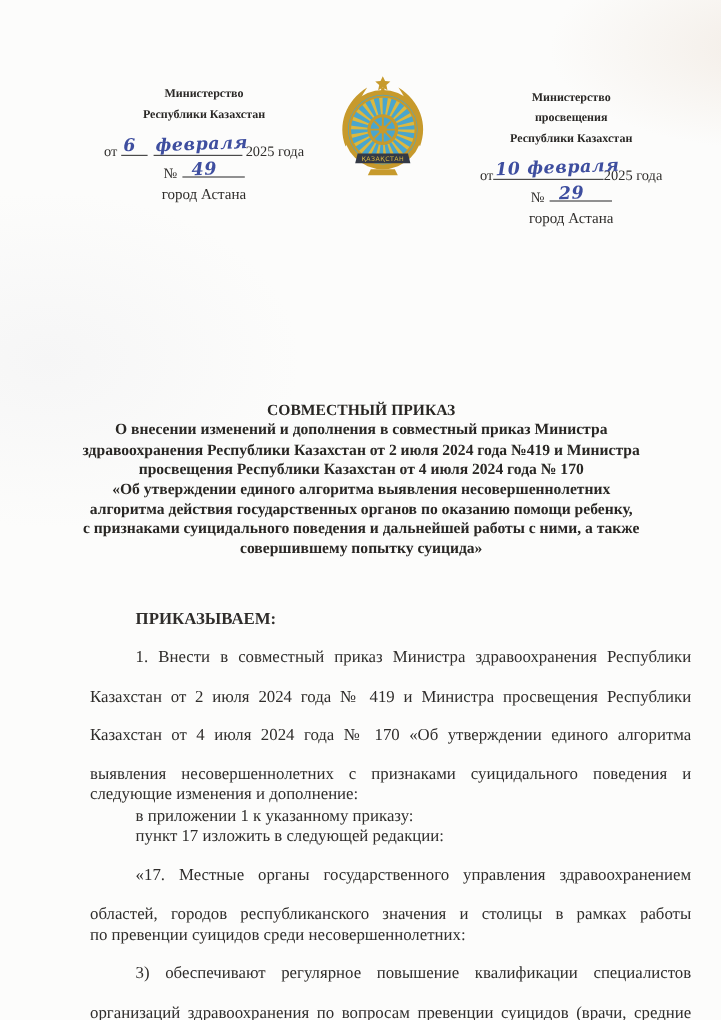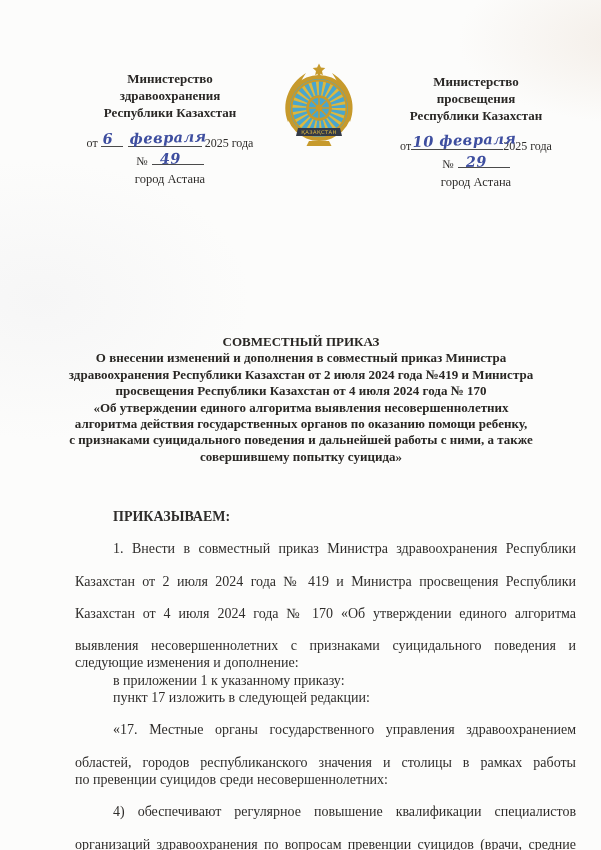--- a/index.html
+++ b/index.html
@@ -8,21 +8,21 @@
     background:
       radial-gradient(ellipse 260px 120px at 640px 40px, rgba(236,225,214,.55), rgba(236,225,214,0) 70%),
       radial-gradient(ellipse 300px 200px at 40px 300px, rgba(228,228,232,.25), rgba(228,228,232,0) 70%),
       #fcfcfb;
     font-family:"Liberation Serif","DejaVu Serif",serif;
     color:#2f2d2b;
   }
   .col{position:absolute; text-align:center;}
   .col-left{left:78px; top:70px; width:184px;}
   .col-right{left:384px; top:73px; width:184px;}
-  .ministry-name div{font-weight:bold; font-size:13px; line-height:17px; color:#2a2826;}
+  .ministry-name div{font-weight:bold; font-size:10px; line-height:17px; color:#2a2826;}
   .date-line{margin-top:13px; font-size:12px; white-space:nowrap; line-height:18px;}
   .num-line{font-size:12px; white-space:nowrap; line-height:17px;}
   .city-line{font-size:12.5px; line-height:18px;}
   .blank{display:inline-block; position:relative; border-bottom:1px solid #4a4a4a; height:12px; vertical-align:baseline;}
   .w20{width:22px;} .w72{width:74px; margin-left:5px;} .w88{width:92px;} .w52{width:52px; margin-left:4px;}
   .hw{
     position:absolute; left:2px; bottom:-2px; white-space:nowrap;
     font-style:italic; font-weight:bold; letter-spacing:.5px;
     color:#3e4e9f; font-size:14.5px; transform:rotate(-2deg); transform-origin:left bottom;
     font-family:"DejaVu Serif",serif;
@@ -38,21 +38,20 @@
   .bold{font-weight:bold;}
 </style>
 </head>
 <body>
 
 <div class="page">
 
   <div class="col col-left">
     <div class="ministry-name">
         <div class="mline">Министерство</div>
-        <div class="mline">здравоохранения</div>
         <div class="mline">Республики Казахстан</div>
       </div>
     <div class="date-line">
       <span>от</span>
       <span class="blank w20"><i class="hw">6</i></span><span class="blank w72"><i class="hw">февраля</i></span>
       <span>2025 года</span>
     </div>
     <div class="num-line">
       <span>№</span><span class="blank w52"><i class="hw hw-num">49</i></span>
     </div>
@@ -118,17 +117,17 @@
       <div class="bline ind jl">1. Внести в совместный приказ Министра здравоохранения Республики</div>
       <div class="bline jl">Казахстан от 2 июля 2024 года № 419 и Министра просвещения Республики</div>
       <div class="bline jl">Казахстан от 4 июля 2024 года № 170 «Об утверждении единого алгоритма</div>
       <div class="bline jl">выявления несовершеннолетних с признаками суицидального поведения и</div>
       <div class="bline">следующие изменения и дополнение:</div>
       <div class="bline ind">в приложении 1 к указанному приказу:</div>
       <div class="bline ind">пункт 17 изложить в следующей редакции:</div>
       <div class="bline ind jl">«17. Местные органы государственного управления здравоохранением</div>
       <div class="bline jl">областей, городов республиканского значения и столицы в рамках работы</div>
       <div class="bline">по превенции суицидов среди несовершеннолетних:</div>
-      <div class="bline ind jl">4) обеспечивают регулярное повышение квалификации специалистов</div>
+      <div class="bline ind jl">3) обеспечивают регулярное повышение квалификации специалистов</div>
       <div class="bline jl">организаций здравоохранения по вопросам превенции суицидов (врачи, средние</div>
     </div>
 
 </div>
 
 </body></html>

